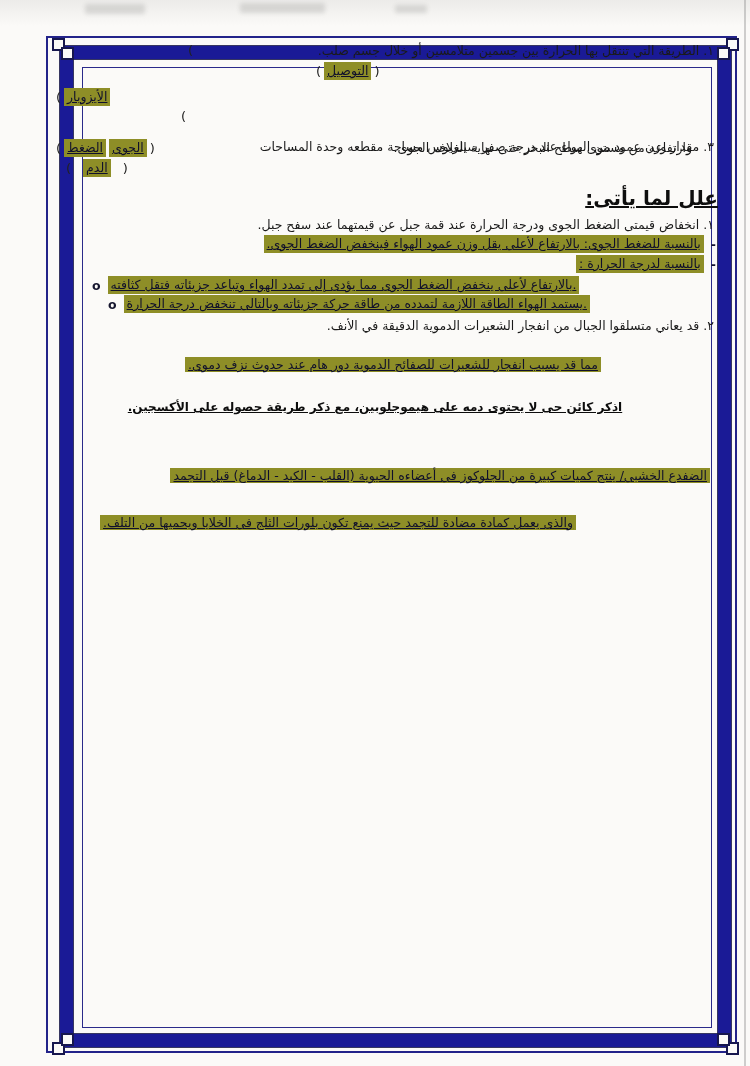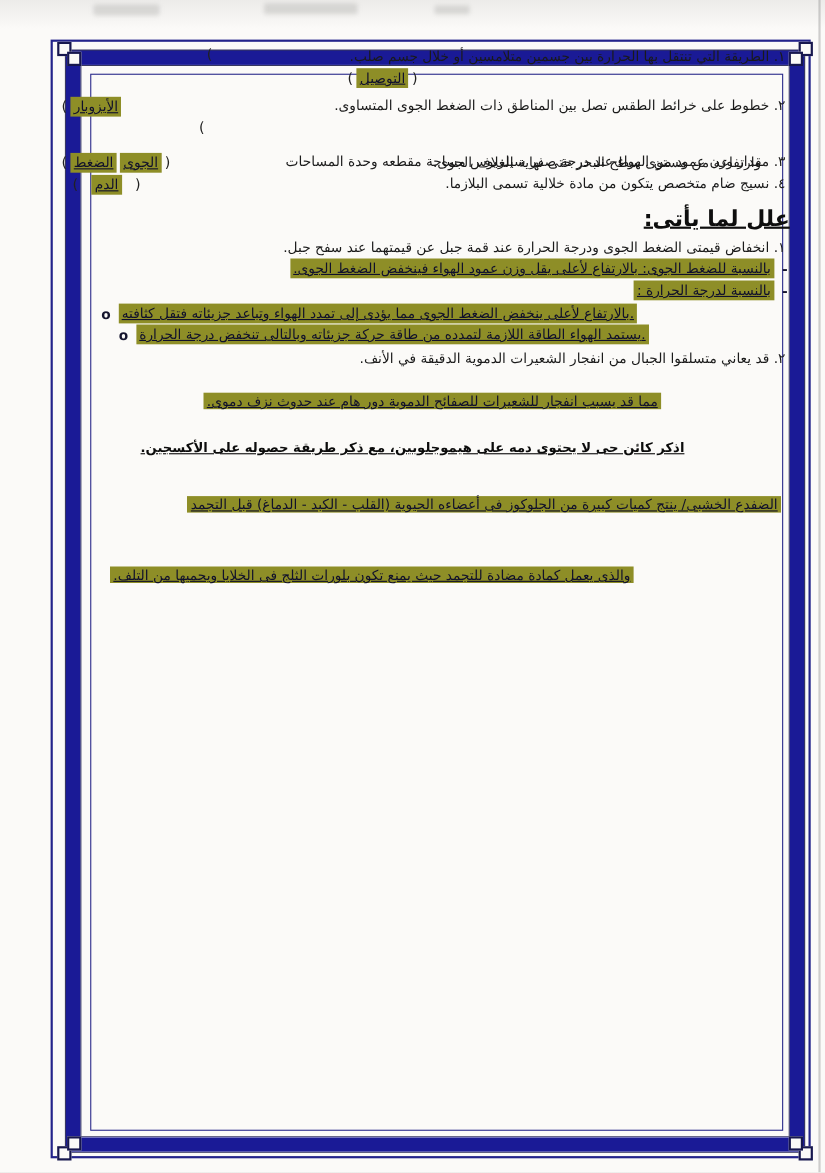--- a/index.html
+++ b/index.html
@@ -76,45 +76,39 @@
   <div class="row" style="top:42px;">
     <span class="stray" style="left:158px;">(</span>
     <span class="num">١.</span><span>الطريقة التي تنتقل بها الحرارة بين جسمين متلامسين أو خلال جسم صلب.</span>
   </div>
   <div class="ansfrag" style="left:316px; top:62px;">
     <span class="paren">(</span>
     <span class="hl">التوصيل</span>
     <span class="paren">)</span>
   </div>
 
-  <div class="row" style="top:87px;">
-    <span class="num">٢.</span><span>خطوط على خرائط الطقس تصل بين المناطق ذات الضغط الجوى المتساوى.</span>
-  </div>
   <div class="ansfrag" style="left:56px; top:88px;">
     <span class="paren">(</span>
     <span class="hl">الأيزوبار</span>
   </div>
   <div class="stray" style="left:181px; top:109px;">(</div>
 
   <div class="row" style="top:138px;">
     <span class="num">٣.</span><span>مقدار وزن عمود من الهواء عند درجة صفر سيلزيوس مساحة مقطعه وحدة المساحات</span>
   </div>
   <div class="row" style="top:139px; right:58px;">
     <span>وارتفاعه من مستوى  سطح البحر حتى نهاية الغلاف الجوى.</span>
   </div>
   <div class="ansfrag" style="left:56px; top:139px;">
     <span class="paren">(</span>
     <span class="hl">الضغط</span>
     <span class="hl">الجوى</span>
     <span class="paren">)</span>
   </div>
 
-  <div class="row" style="top:158px;">
-    <span class="num">٤.</span><span>نسيج ضام متخصص يتكون من مادة خلالية تسمى البلازما.</span>
-  </div>
   <div class="ansfrag" style="left:66px; top:159px; gap:12px;">
     <span class="paren">(</span>
     <span class="hl">الدم</span>
     <span class="paren">)</span>
   </div>
 
   <div class="heading-small" style="top:186px;">علل لما يأتى:</div>
 
   <div class="row" style="top:216px;">
     <span class="num">١.</span><span>انخفاض قيمتى الضغط الجوى ودرجة الحرارة عند قمة جبل عن قيمتهما عند سفح جبل.</span>
@@ -139,20 +133,20 @@
 
   <div class="row" style="top:317px;">
     <span class="num">٢.</span><span>قد يعاني متسلقوا الجبال من انفجار الشعيرات الدموية الدقيقة في الأنف.</span>
   </div>
   <div class="hl-line" style="left:185px; top:356px;text-align:right;">
     <span class="hl">مما قد يسبب انفجار للشعيرات للصفائح الدموية دور هام عند حدوث نزف دموى.</span>
   </div>
 
   <div class="essay-heading" style="top:398px;">اذكر كائن حى لا يحتوى دمه على هيموجلوبين، مع ذكر طريقة حصوله على الأكسجين.</div>
 
-  <div class="hl-line" style="right:40px; top:450px; text-align:right;padding-left:25px;">
+  <div class="hl-line" style="right:40px; top:467px; text-align:right;padding-left:25px;">
     <span class="hl">الضفدع الخشبى/ ينتج كميات كبيرة من الجلوكوز فى أعضاءه الحيوية (القلب - الكبد - الدماغ) قبل التجمد</span>
   </div>
   <div class="hl-line" style="left:100px; top:514px;">
     <span class="hl">والذى يعمل كمادة مضادة للتجمد حيث يمنع تكون بلورات الثلج فى الخلايا ويحميها من التلف.</span>
   </div>
 
 </div>
 
 </body></html>

